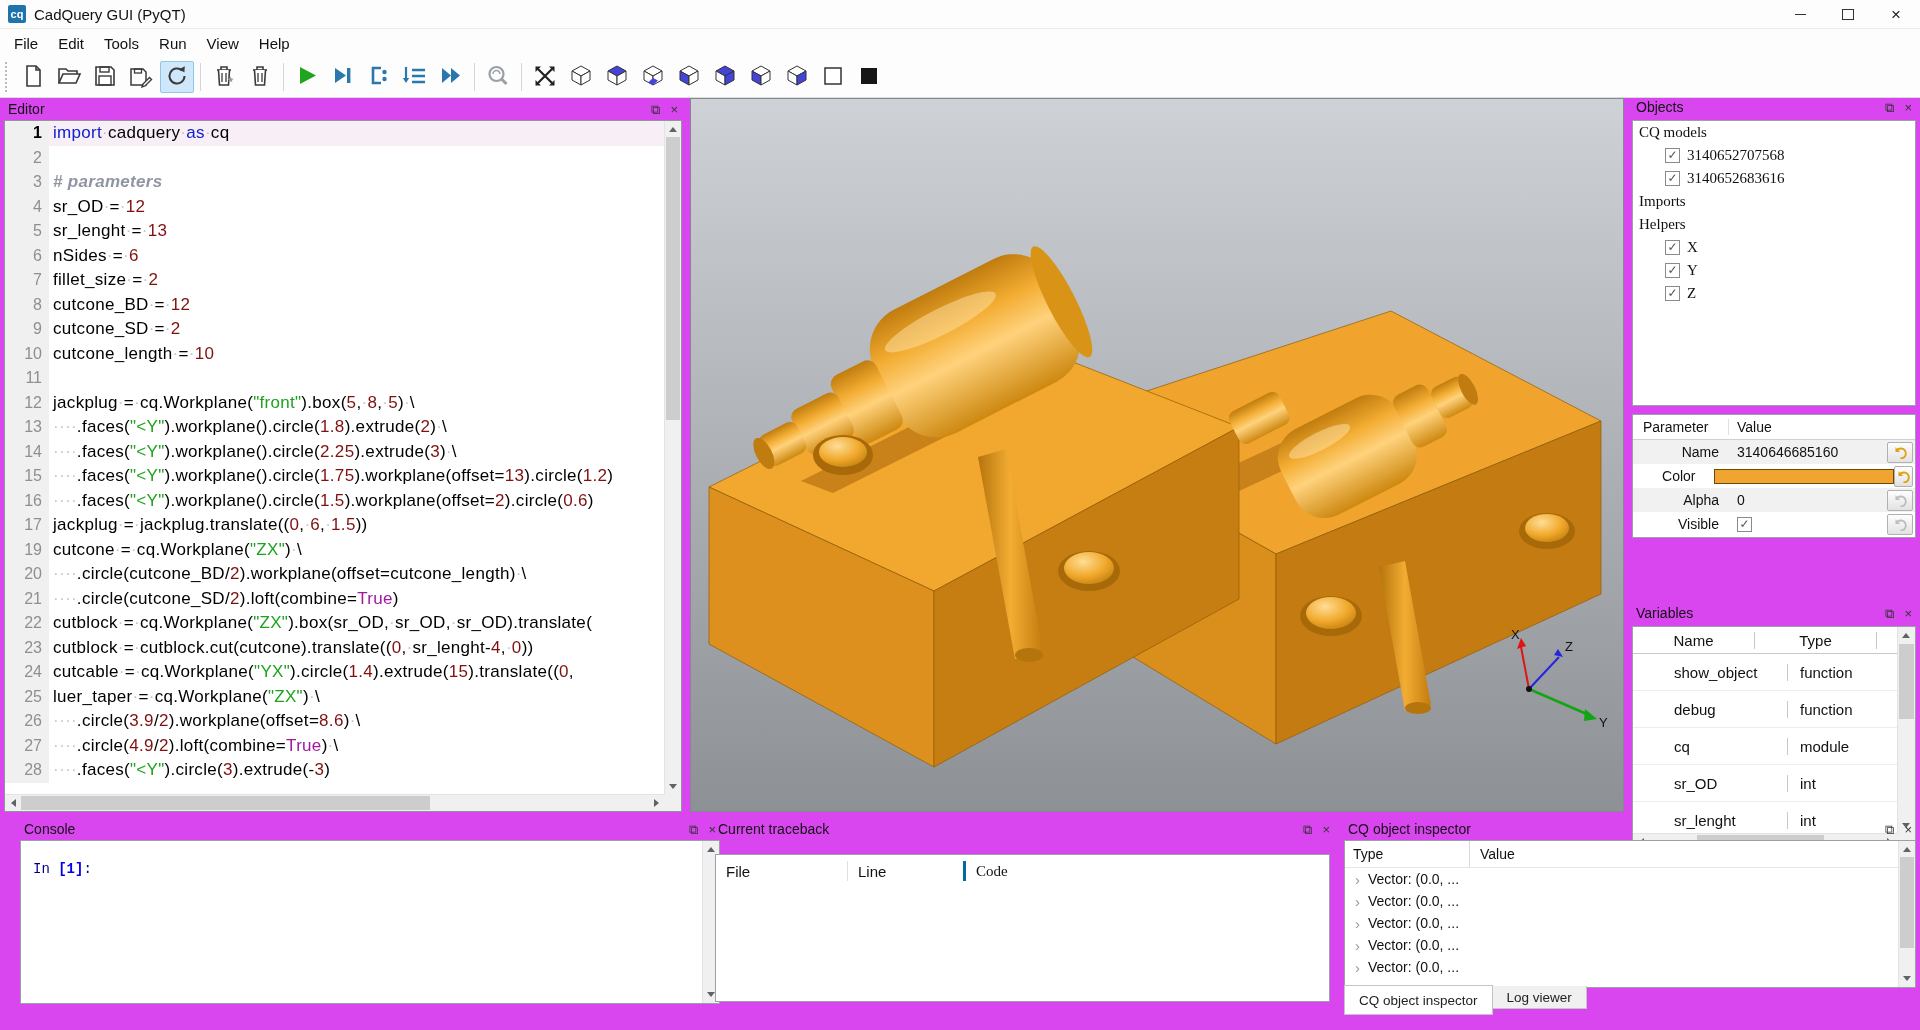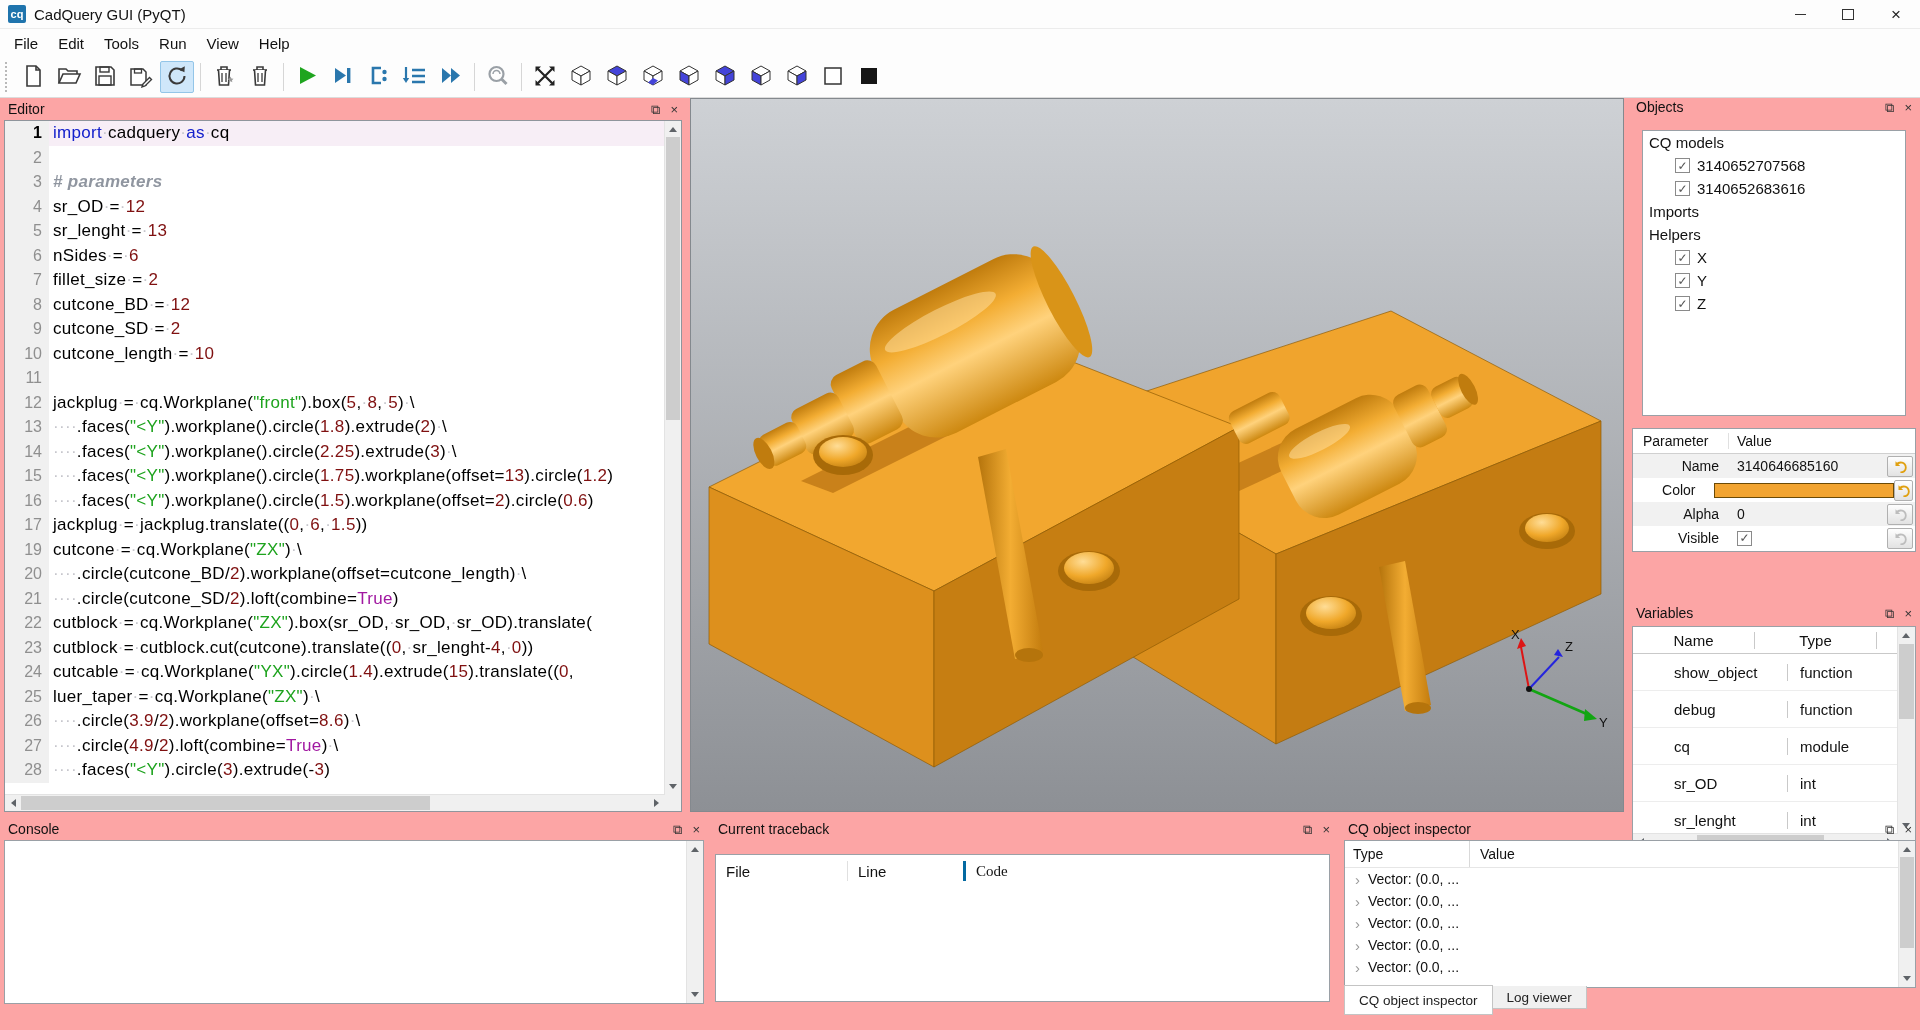--- a/index.html
+++ b/index.html
@@ -1,16 +1,16 @@
 <!DOCTYPE html>
 <html><head>
 <meta charset="utf-8">
 <style>
   html,body{margin:0;padding:0;background:#555;}
-  #app{position:relative;width:1920px;height:1030px;background:#fca5a5;
+  #app{position:relative;width:1920px;height:1030px;background:#d946ef;
        font-family:"Liberation Sans",sans-serif;color:#111;overflow:hidden;
        -webkit-font-smoothing:antialiased;}
   
   .titlebar{height:28px;background:#fdfdfd;display:flex;align-items:center;border-bottom:1px solid #ececec;}
   .app-logo{width:18px;height:18px;margin-left:8px;border-radius:2px;background:#1f74ad;color:#fff;
             font-size:11px;font-weight:bold;display:flex;align-items:center;justify-content:center;}
   .win-title{margin-left:8px;font-size:15px;color:#111;}
   .win-controls{margin-left:auto;display:flex;height:100%;}
   .win-btn{width:48px;height:100%;display:flex;align-items:center;justify-content:center;color:#333;}
   .glyph-min{width:11px;height:1px;background:#333;}
@@ -54,21 +54,21 @@
   .tri-l{width:0;height:0;border:4px solid transparent;border-right:5px solid #5f6368;margin-left:-3px;}
   .tri-r{width:0;height:0;border:4px solid transparent;border-left:5px solid #5f6368;margin-right:-3px;}
   .sb-thumb-v{position:absolute;left:1px;right:1px;background:#cdcdcd;}
   .sb-thumb-h{height:14px;margin-top:1px;background:#cdcdcd;}
   .sb-btn-bottom{position:absolute;bottom:0;left:0;}
   
   .viewport{position:absolute;left:690px;top:98px;width:934px;height:714px;border:1px solid #84898e;box-sizing:border-box;}
   .vp-svg{display:block;width:100%;height:100%;}
   
   .objects-dock{left:1630px;top:96px;width:288px;height:462px;}
-  .obj-tree{margin:12px;height:284px;}
+  .obj-tree{margin:2px;height:284px;font-family:Liberation Serif, serif;}
   .tree-row{height:23px;display:flex;align-items:center;font-size:15px;}
   .tree-root{padding-left:6px;}
   .tree-child{padding-left:32px;gap:7px;}
   .cbx{width:15px;height:15px;border:1px solid #8a8a8a;background:#fff;display:flex;align-items:center;
        justify-content:center;font-size:12px;color:#555;box-sizing:border-box;}
   .props-box{margin:2px;margin-top:8px;height:122px;font-size:14px;}
   .props-head{display:flex;height:24px;border-bottom:1px solid #d0d0d0;align-items:center;}
   .props-head .ph1{width:96px;padding-left:10px;border-right:1px solid #e0e0e0;box-sizing:border-box;}
   .props-head .ph2{padding-left:8px;}
   .prop-row{display:flex;height:24px;align-items:center;}
@@ -80,21 +80,21 @@
             background:linear-gradient(#fefefe,#e2e2e2);display:flex;align-items:center;justify-content:center;}
   .vars-dock{left:1630px;top:562px;width:288px;height:250px;margin-top:40px;}
   .vars-box{margin:2px;height:224px;font-size:15px;}
   .vars-head{display:flex;height:26px;align-items:center;border-bottom:1px solid #c9c9c9;font-size:15px;}
   .vars-row{display:flex;height:36px;align-items:center;border-bottom:1px solid #ededed;padding-left:33px;}
   .vc1{width:122px;flex:0 0 122px;padding-left:8px;border-right:1px solid #c9c9c9;box-sizing:border-box;overflow:hidden;white-space:nowrap;}
   .vc2{width:122px;flex:0 0 122px;padding-left:12px;border-right:1px solid #c9c9c9;box-sizing:border-box;overflow:hidden;white-space:nowrap;}
   .vc3{flex:1;padding-left:6px;overflow:hidden;white-space:nowrap;}
   .vars-head .vc1,.vars-head .vc2{text-align:center;padding-left:0;justify-content:center;display:flex;}
   
-  .console-dock{left:2px;top:818px;width:704px;height:190px;}
+  .console-dock{left:18px;top:818px;width:704px;height:190px;}
   .console-box{position:absolute;left:2px;right:2px;top:22px;bottom:4px;}
   .console-text{font-family:"Liberation Mono",monospace;font-size:14px;padding:20px 0 0 12px;}
   .p-in{color:#000080;} .p-num{color:#0000ee;font-weight:bold;}
   .tb-dock{left:712px;top:818px;width:624px;height:190px;}
   .tb-box{position:absolute;left:3px;right:6px;top:36px;bottom:6px;font-size:15px;}
   .tb-head{display:flex;height:32px;align-items:center;}
   .tbc1{width:132px;padding-left:10px;border-right:1px solid #e0e0e0;box-sizing:border-box;height:60%;display:flex;align-items:center;}
   .tbc2{width:118px;padding-left:10px;border-right:3px solid #0369a1;box-sizing:border-box;height:60%;display:flex;align-items:center;}
   .tbc3{flex:1;padding-left:10px;font-family:Liberation Serif, serif;}
   .insp-dock{left:1342px;top:818px;width:576px;height:196px;}
@@ -617,20 +617,23 @@
 
   <div class="dock console-dock">
     <div class="dock-title">
       <span>Console</span>
       <span class="dock-btns">
         <span class="dock-btn">⧉</span>
         <span class="dock-btn">×</span>
       </span>
     </div>
     <div class="panel-box console-box">
+      <div class="console-text">
+        <span class="p-in">In </span><span class="p-num">[1]</span><span class="p-in">:</span>
+      </div>
       <div class="sb-v" style="bottom:0;">
         <div class="sb-btn">
             <span class="tri-up"></span>
           </div>
         <div class="sb-btn" style="position:absolute;bottom:0;">
             <span class="tri-dn"></span>
           </div>
       </div>
     </div>
   </div>

